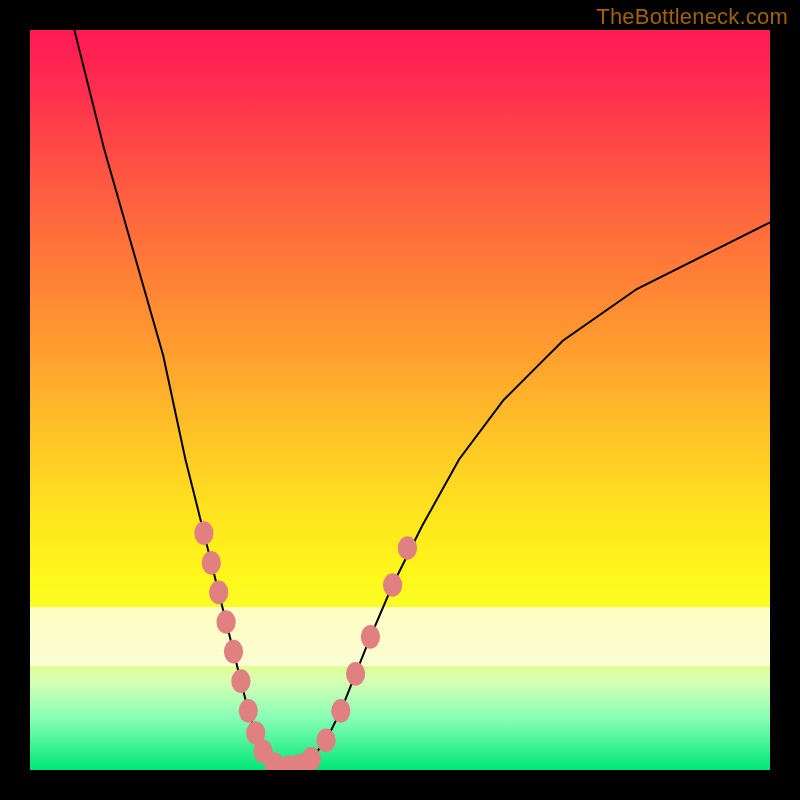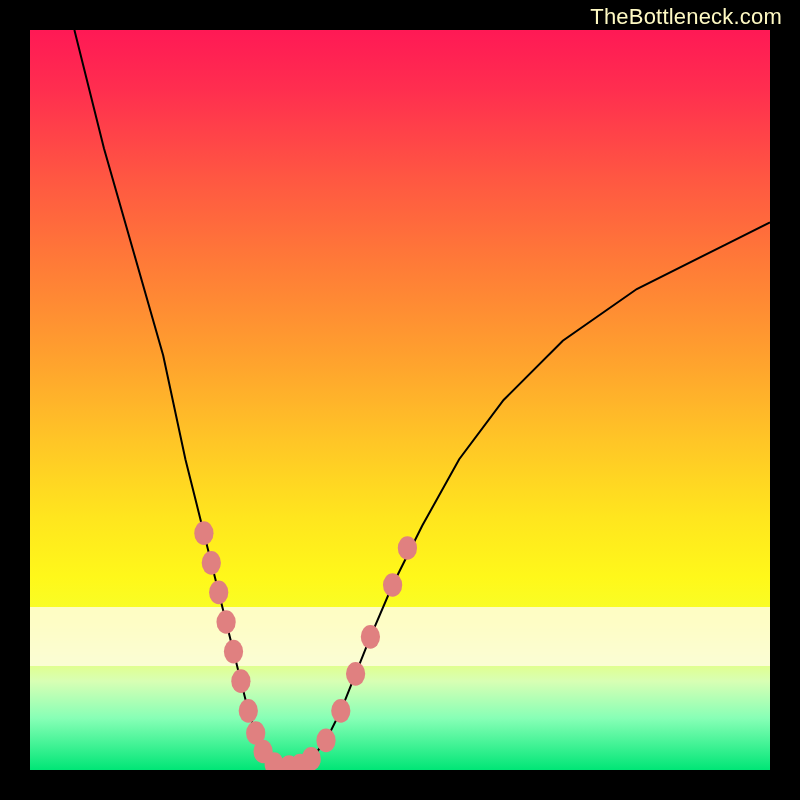--- a/index.html
+++ b/index.html
@@ -51,22 +51,22 @@
   .svg-layer {
     position: absolute;
     left: 0;
     top: 0;
     width: 100%;
     height: 100%;
   }
   .watermark {
     position: absolute;
     top: 4px;
-    right: 18px;
-    color: #fef9c3;
+    right: 12px;
+    color: #a16207;
     font-size: 22px;
     font-weight: 500;
     letter-spacing: 0.2px;
     user-select: none;
   }
 </style>
 </head>
 <body>
 
 <div class="frame">

